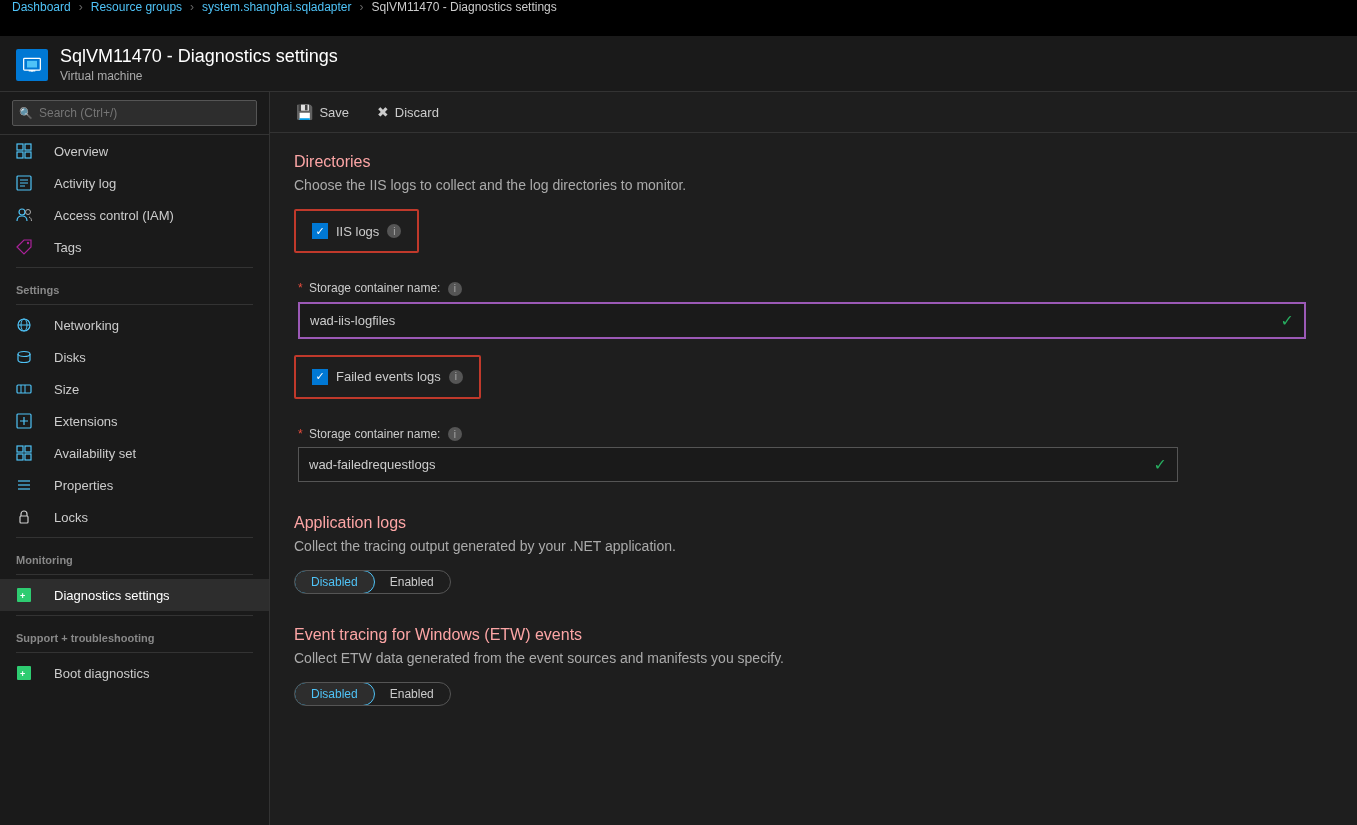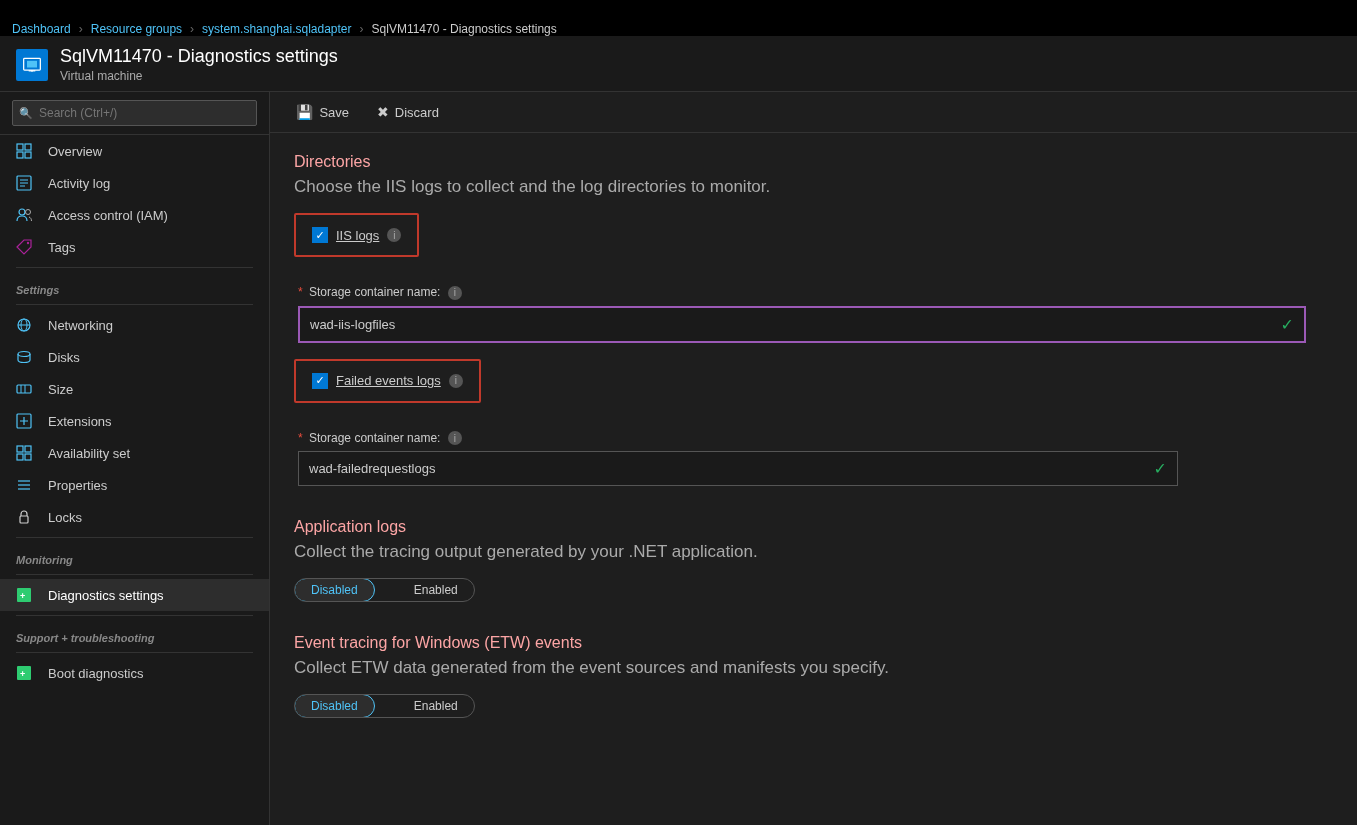--- a/index.html
+++ b/index.html
@@ -1,19 +1,19 @@
 <!DOCTYPE html>
 <html><head>
   <meta charset="utf-8">
   <style>
     * { box-sizing: border-box; margin: 0; padding: 0; }
     body { background: #1a1a1a; color: #ccc; font-family: 'Segoe UI', Arial, sans-serif; font-size: 13px; height: 825px; overflow: hidden; display: flex; flex-direction: column; }
 
     
-    .top-bar { background: #000; height: 36px; display: flex; align-items: flex-end; padding: 0 12px; gap: 6px; flex-shrink: 0; }
+    .top-bar { background: #000; height: 36px; display: flex; align-items: flex-start; padding: 0 12px; gap: 6px; flex-shrink: 0; }
     .breadcrumb-item { color: #4fc3f7; font-size: 12px; cursor: pointer; }
     .breadcrumb-sep { color: #666; font-size: 12px; margin: 0 2px; }
     .breadcrumb-current { color: #ccc; font-size: 12px; }
 
     
     .page-header { background: #1a1a1a; padding: 10px 16px 8px 16px; display: flex; align-items: center; gap: 12px; border-bottom: 1px solid #333; flex-shrink: 0; }
     .header-icon { width: 32px; height: 32px; background: #0078d4; display: flex; align-items: center; justify-content: center; border-radius: 2px; flex-shrink: 0; }
     .header-icon svg { width: 20px; height: 20px; fill: #fff; }
     .header-text h1 { color: #fff; font-size: 18px; font-weight: 400; }
     .header-text .subtitle { color: #aaa; font-size: 12px; margin-top: 2px; }
@@ -22,58 +22,58 @@
     .main-layout { display: flex; flex: 1; overflow: hidden; }
 
     
     .sidebar { width: 270px; background: #1a1a1a; border-right: 1px solid #333; display: flex; flex-direction: column; overflow-y: auto; flex-shrink: 0; }
     .sidebar-search { padding: 8px 12px; border-bottom: 1px solid #333; }
     .sidebar-search input { width: 100%; background: #2d2d2d; border: 1px solid #555; color: #ccc; padding: 5px 8px 5px 26px; font-size: 12px; border-radius: 2px; outline: none; }
     .search-wrap { position: relative; }
     .search-wrap::before { content: '🔍'; position: absolute; left: 7px; top: 50%; transform: translateY(-50%); font-size: 11px; color: #888; }
 
     .sidebar-nav { flex: 1; overflow-y: auto; padding-bottom: 16px; }
-    .nav-item { display: flex; align-items: center; gap: 16px; padding: 8px 16px; cursor: pointer; color: #ccc; font-size: 13px; }
+    .nav-item { display: flex; align-items: center; gap: 22px; padding: 8px 16px; cursor: pointer; color: #ccc; font-size: 13px; }
     .nav-item.active { background: #2d2d2d; color: #fff; }
     .nav-item .nav-icon { width: 16px; height: 16px; flex-shrink: 0; display: flex; align-items: center; justify-content: center; }
 
-    .nav-section-label { color: #888; font-size: 11px; padding: 12px 16px 4px 16px; text-transform: none; font-weight: 600; font-style: italic; }
+    .nav-section-label { color: #888; font-size: 11px; padding: 12px 16px 4px 16px; text-transform: none; font-weight: 600; }
     .nav-divider { border: none; border-top: 1px solid #333; margin: 4px 16px; }
 
     
     .content { flex: 1; overflow-y: auto; background: #1e1e1e; }
 
     
     .toolbar { display: flex; align-items: center; gap: 16px; padding: 8px 20px; border-bottom: 1px solid #333; background: #1e1e1e; flex-shrink: 0; }
     .toolbar-btn { display: flex; align-items: center; gap: 6px; color: #ccc; cursor: pointer; background: none; border: none; font-size: 13px; padding: 4px 6px; }
     .toolbar-btn .icon { font-size: 14px; }
 
     .content-body { padding: 20px 24px; }
 
     
     .section { margin-bottom: 32px; }
     .section-title { color: #fca5a5; font-size: 16px; font-weight: 400; margin-bottom: 6px; }
-    .section-desc { color: #aaa; font-size: 17px; margin-bottom: 16px; }
+    .section-desc { color: #aaa; font-size: 14px; margin-bottom: 16px; }
 
     
     .log-box { border: 2px solid #c0392b; padding: 12px 16px; margin-bottom: 16px; display: inline-block; border-radius: 2px; }
     .log-box-label { display: flex; align-items: center; gap: 8px; margin-bottom: 0; }
     .checkbox-checked { width: 16px; height: 16px; background: #0078d4; border: 1px solid #0078d4; display: flex; align-items: center; justify-content: center; flex-shrink: 0; }
     .checkbox-checked::after { content: '✓'; color: #fff; font-size: 11px; }
-    .log-label-text { color: #ccc; font-size: 13px; text-decoration: underline; }
+    .log-label-text { color: #ccc; font-size: 13px; }
     .info-icon { width: 14px; height: 14px; border-radius: 50%; background: #555; color: #aaa; font-size: 10px; display: inline-flex; align-items: center; justify-content: center; cursor: pointer; }
 
     .storage-field { margin-top: 12px; padding-left: 4px; }
     .field-label { color: #ccc; font-size: 12px; margin-bottom: 6px; }
     .field-label .required { color: #e74c3c; margin-right: 3px; }
     .text-input { width: 860px; max-width: 100%; background: #1a1a1a; border: 2px solid #9b59b6; color: #ccc; padding: 6px 10px; font-size: 13px; display: flex; align-items: center; justify-content: space-between; }
     .text-input .check-green { color: #27ae60; font-size: 16px; }
 
     
-    .toggle-group { display: inline-flex; border: 1px solid #555; border-radius: 12px; overflow: hidden; gap: 24px; }
+    .toggle-group { display: inline-flex; border: 1px solid #555; border-radius: 12px; overflow: hidden; }
     .toggle-btn { padding: 4px 16px; cursor: pointer; font-size: 12px; background: none; border: none; color: #ccc; }
     .toggle-btn.active { background: #2d2d2d; color: #4fc3f7; border-radius: 12px; border: 1px solid #4fc3f7; margin: -1px; }
 
     
     ::-webkit-scrollbar { width: 6px; }
     ::-webkit-scrollbar-track { background: #1a1a1a; }
     ::-webkit-scrollbar-thumb { background: #444; border-radius: 3px; }
 
     .content-area-wrap { display: flex; flex-direction: column; flex: 1; overflow: hidden; }
   </style>

